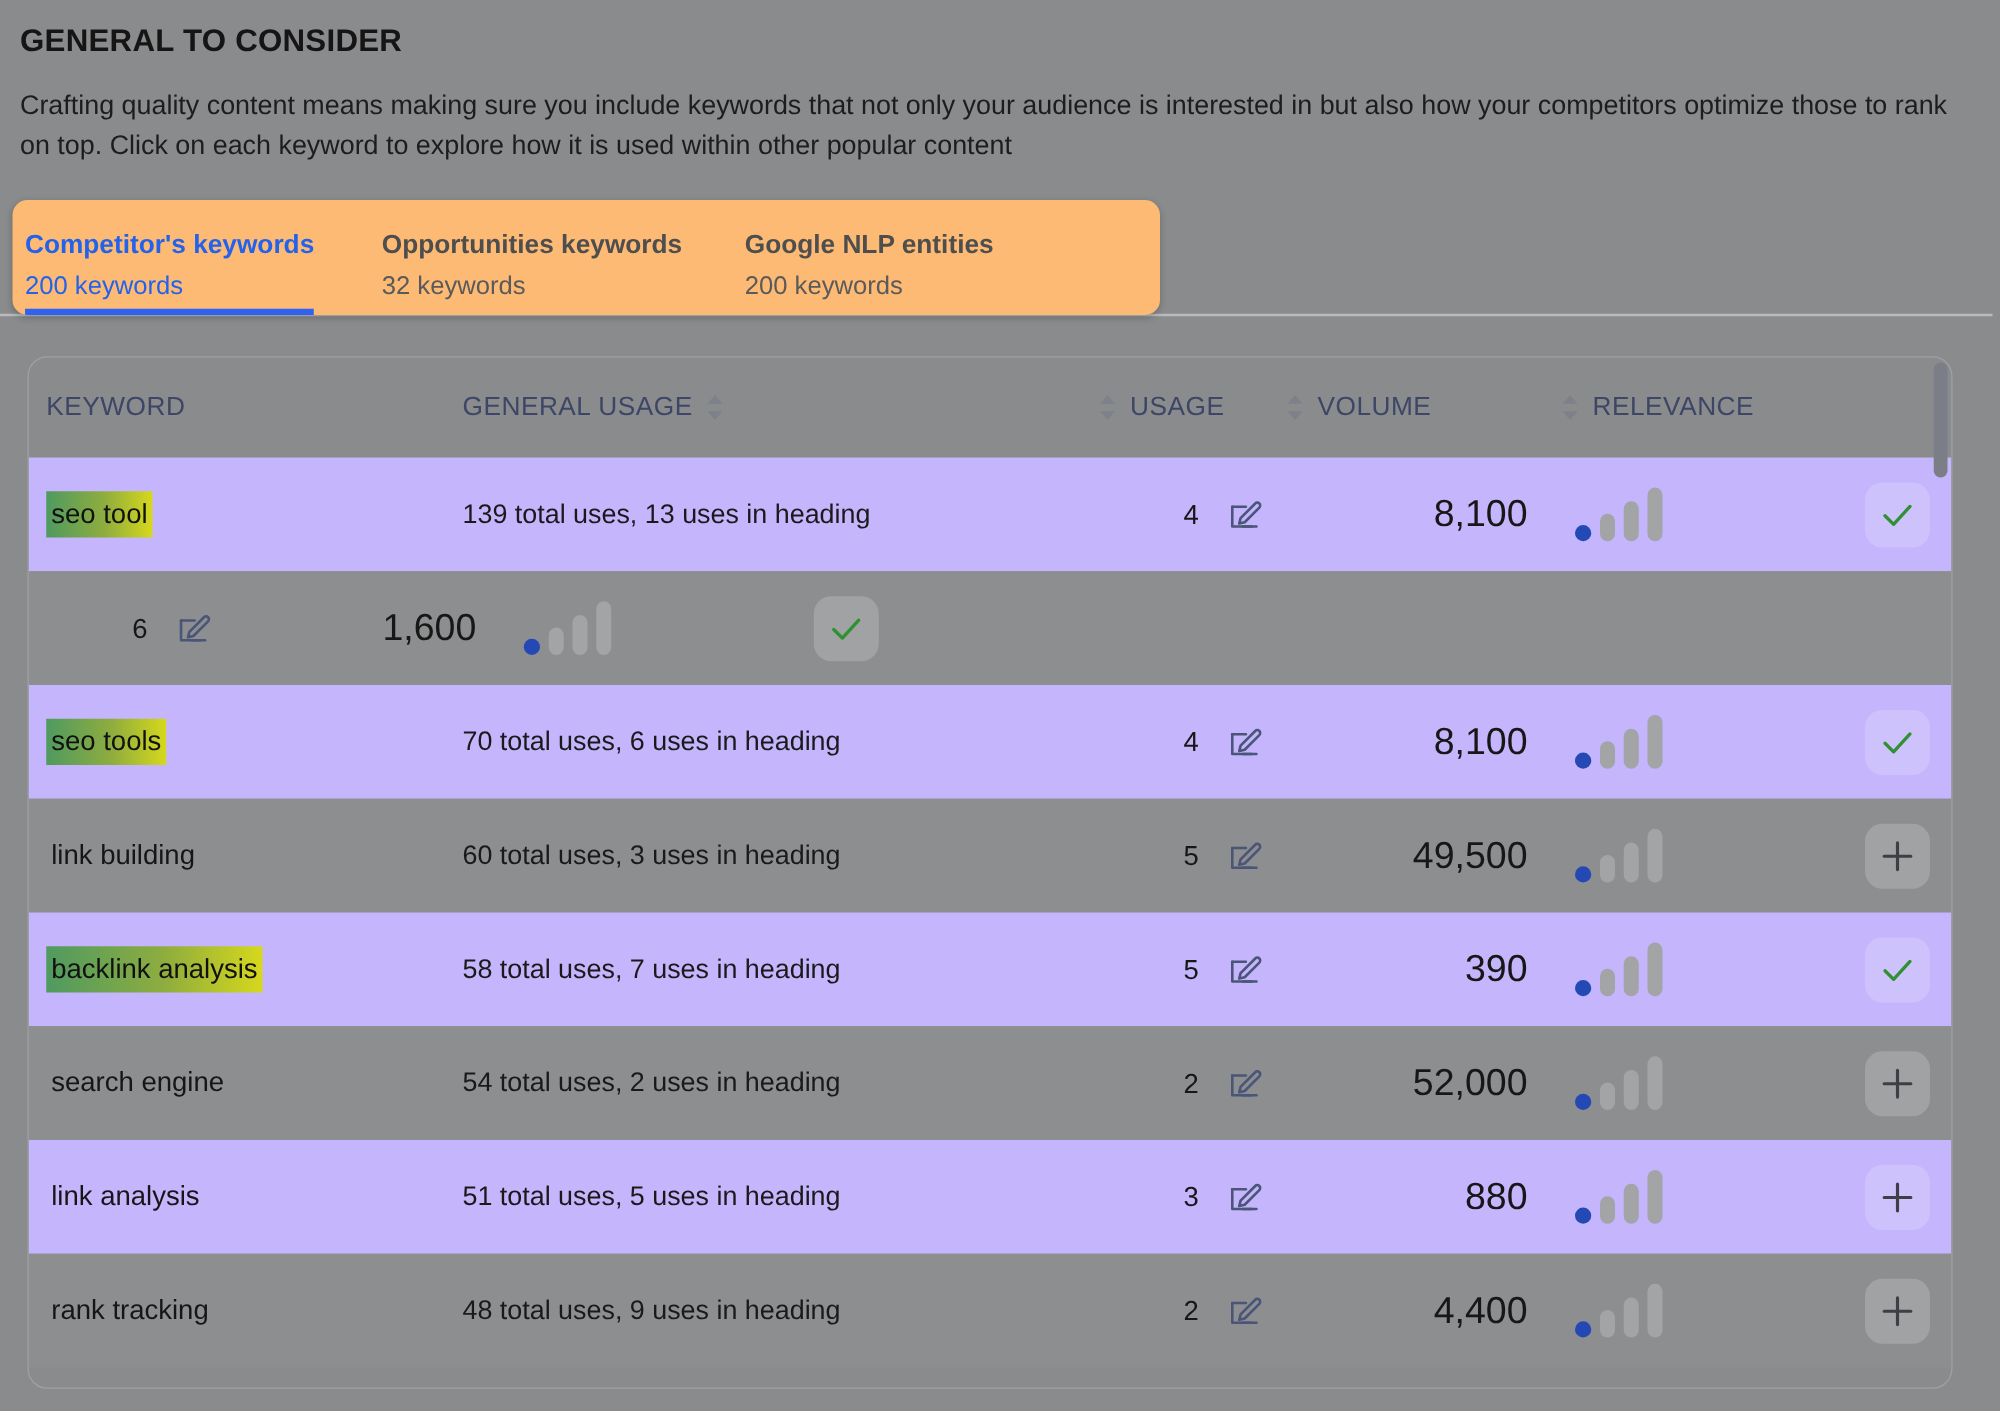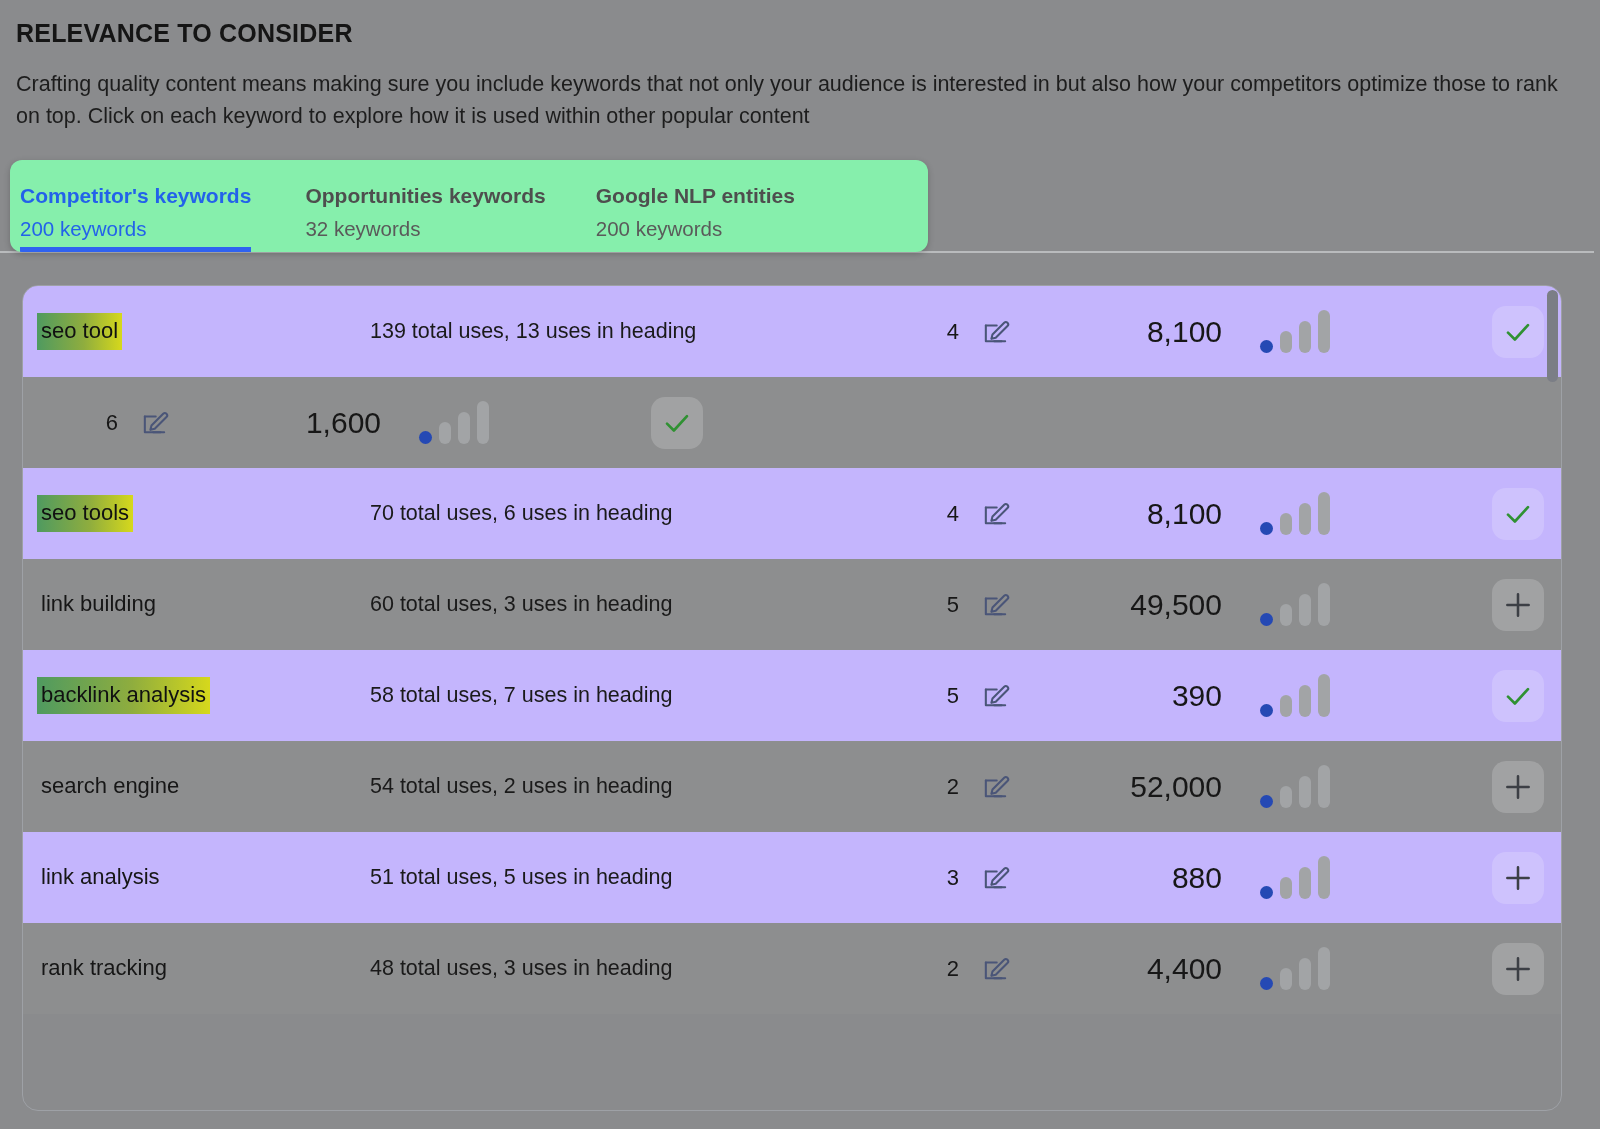--- a/index.html
+++ b/index.html
@@ -49,21 +49,21 @@
     bottom: 1px;
     height: 2px;
     background: #b9bbbd;
   }
   .tabs-card {
     position: absolute;
     left: 10px;
     top: 0;
     width: 918px;
     height: 92px;
-    background: #86efac;
+    background: #fdba74;
     border-radius: 12px;
     box-shadow: 0 2px 6px rgba(0,0,0,0.22);
     display: flex;
     align-items: flex-end;
     overflow: hidden;
   }
   .tab {
     padding: 12px 0 0 0;
     margin-left: 10px;
     height: 92px;
@@ -274,21 +274,21 @@
     width: 11px;
     height: 92px;
     border-radius: 6px;
     background: #7b7e86;
   }
 </style>
 </head>
 <body>
 
 <div class="page-head">
-  <div class="page-title">RELEVANCE TO CONSIDER</div>
+  <div class="page-title">GENERAL TO CONSIDER</div>
   <div class="page-desc">Crafting quality content means making sure you include keywords that not only your audience is interested in but also how your competitors optimize those to rank on top. Click on each keyword to explore how it is used within other popular content</div>
 </div>
 
 <div class="tabs-wrap">
   <div class="tabs-divider"></div>
   <div class="tabs-card">
 
     <button class="tab active">
       <span class="tab-title">Competitor's keywords</span>
       <span class="tab-sub">200 keywords</span>
@@ -304,20 +304,47 @@
     <button class="tab">
       <span class="tab-title">Google NLP entities</span>
       <span class="tab-sub">200 keywords</span>
     </button>
 
   </div>
 </div>
 
 <div class="table-panel">
 
+  <div class="thead">
+    <div class="col-keyword th">
+      <span>KEYWORD</span>
+    </div>
+
+    <div class="col-general th">
+      <span>GENERAL USAGE</span>
+      <span class="sort-icon sort-after"></span>
+    </div>
+
+    <div class="col-usage th">
+      <span class="sort-icon sort-before"></span>
+      <span>USAGE</span>
+    </div>
+
+    <div class="col-volume th">
+      <span class="sort-icon sort-before"></span>
+      <span>VOLUME</span>
+    </div>
+
+    <div class="col-relevance th">
+      <span class="sort-icon sort-before"></span>
+      <span>RELEVANCE</span>
+    </div>
+
+    <div class="col-action"></div>
+  </div>
 
   <div class="tbody" id="tbody">
       <div class="row odd">
         <div class="col-keyword"><span class="kw-text hl">seo tool</span></div>
         <div class="col-general">
           <div class="usage-text">139 total uses, 13 uses in heading</div>
         </div>
         <div class="col-usage usage-cell">
           <span class="usage-num">4</span>
           <span>
@@ -522,21 +549,21 @@
           <button class="action-btn">
             <svg class="plus-mark" viewBox="0 0 24 24" fill="none" stroke="#3c3f45" stroke-width="1.9" stroke-linecap="round">
               <path d="M12 4v16M4 12h16"></path>
             </svg>
           </button>
         </div>
       </div>
       <div class="row even">
         <div class="col-keyword"><span class="kw-text">rank tracking</span></div>
         <div class="col-general">
-          <div class="usage-text">48 total uses, 3 uses in heading</div>
+          <div class="usage-text">48 total uses, 9 uses in heading</div>
         </div>
         <div class="col-usage usage-cell">
           <span class="usage-num">2</span>
           <span>
             <svg class="edit-icon" viewBox="0 0 24 24" fill="none" stroke="#4a5578" stroke-width="1.7" stroke-linecap="round" stroke-linejoin="round">
               <path d="M4 7v13h13"></path>
               <path d="M4 7h9"></path>
               <path d="M20 20h-9"></path>
               <path d="M9.5 14.5 19.2 4.8a1.9 1.9 0 0 1 2.7 2.7L12.2 17.2l-3.6.9z"></path>
             </svg>

